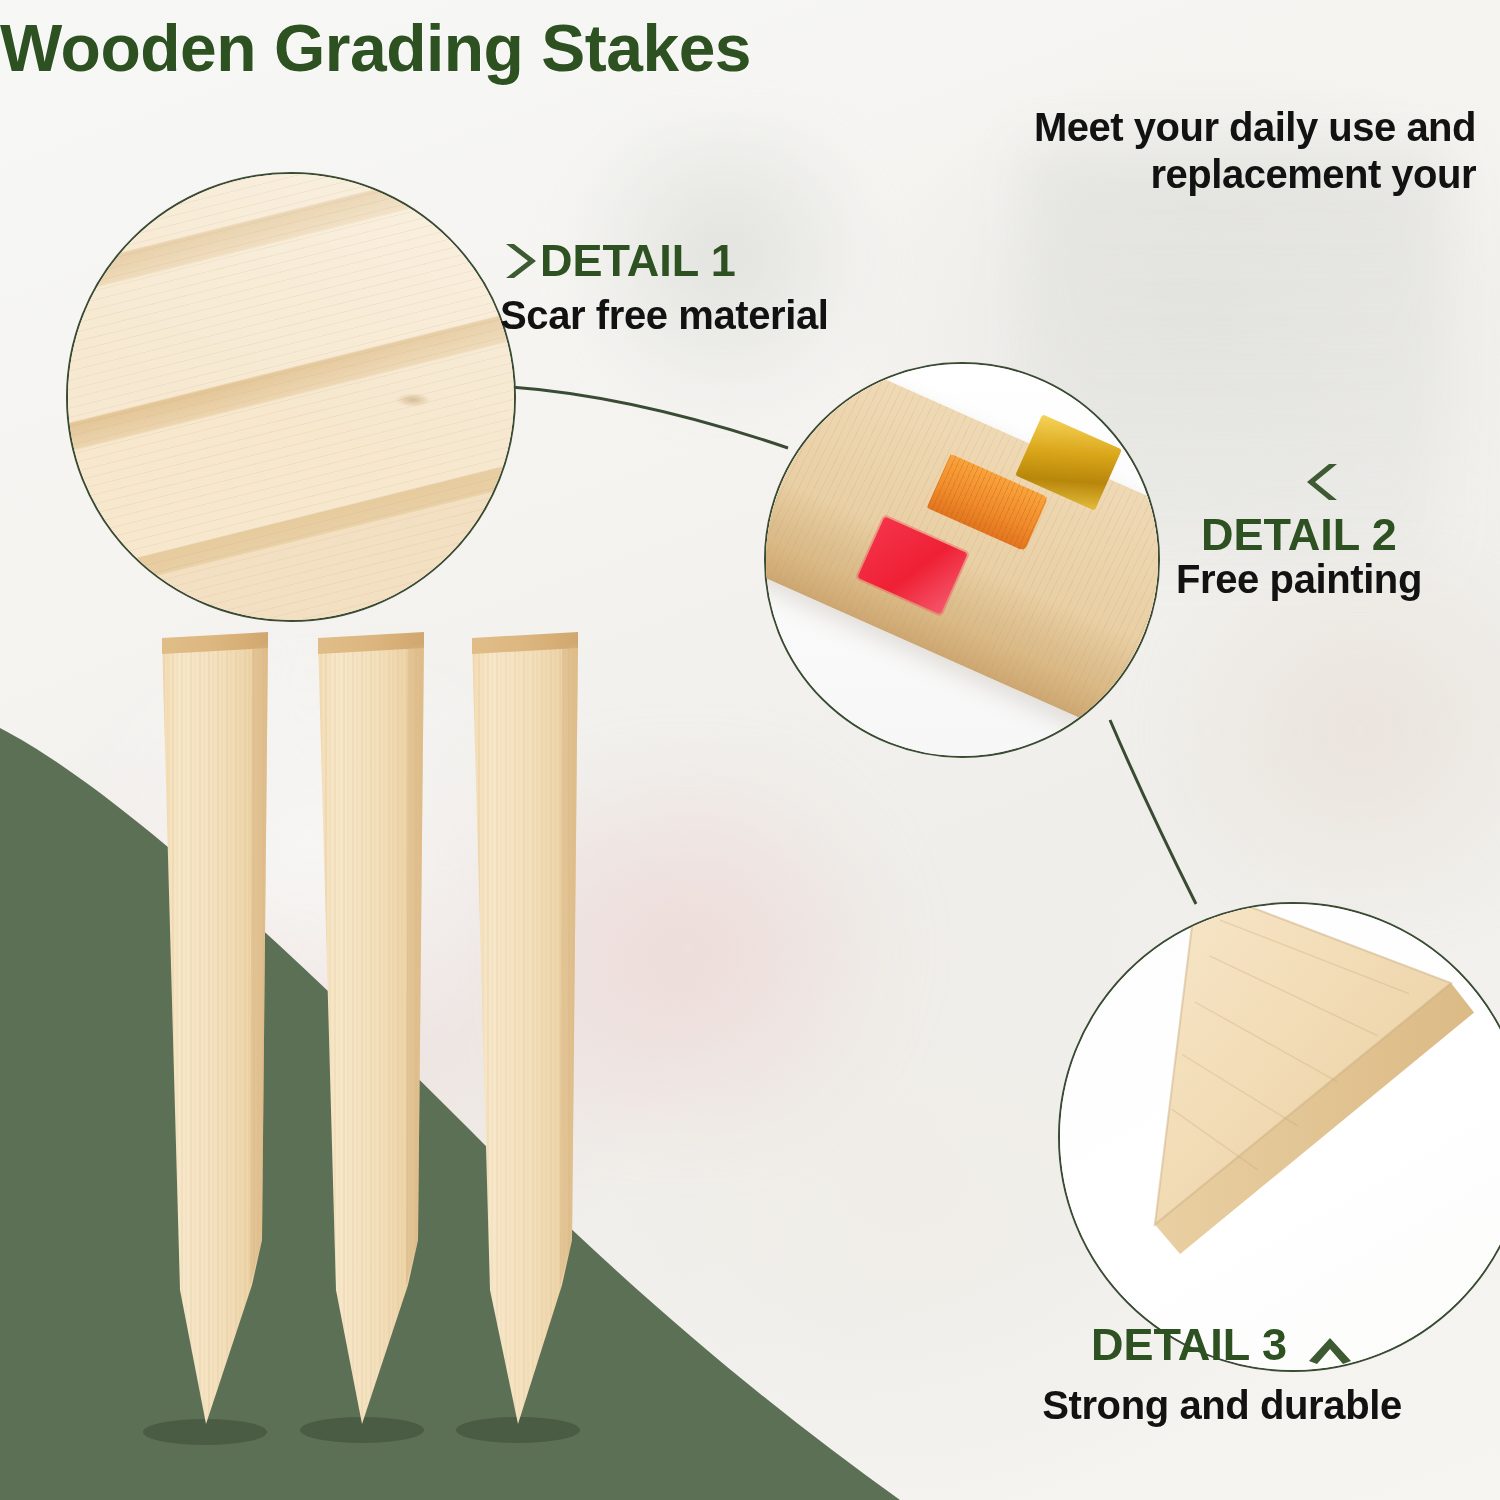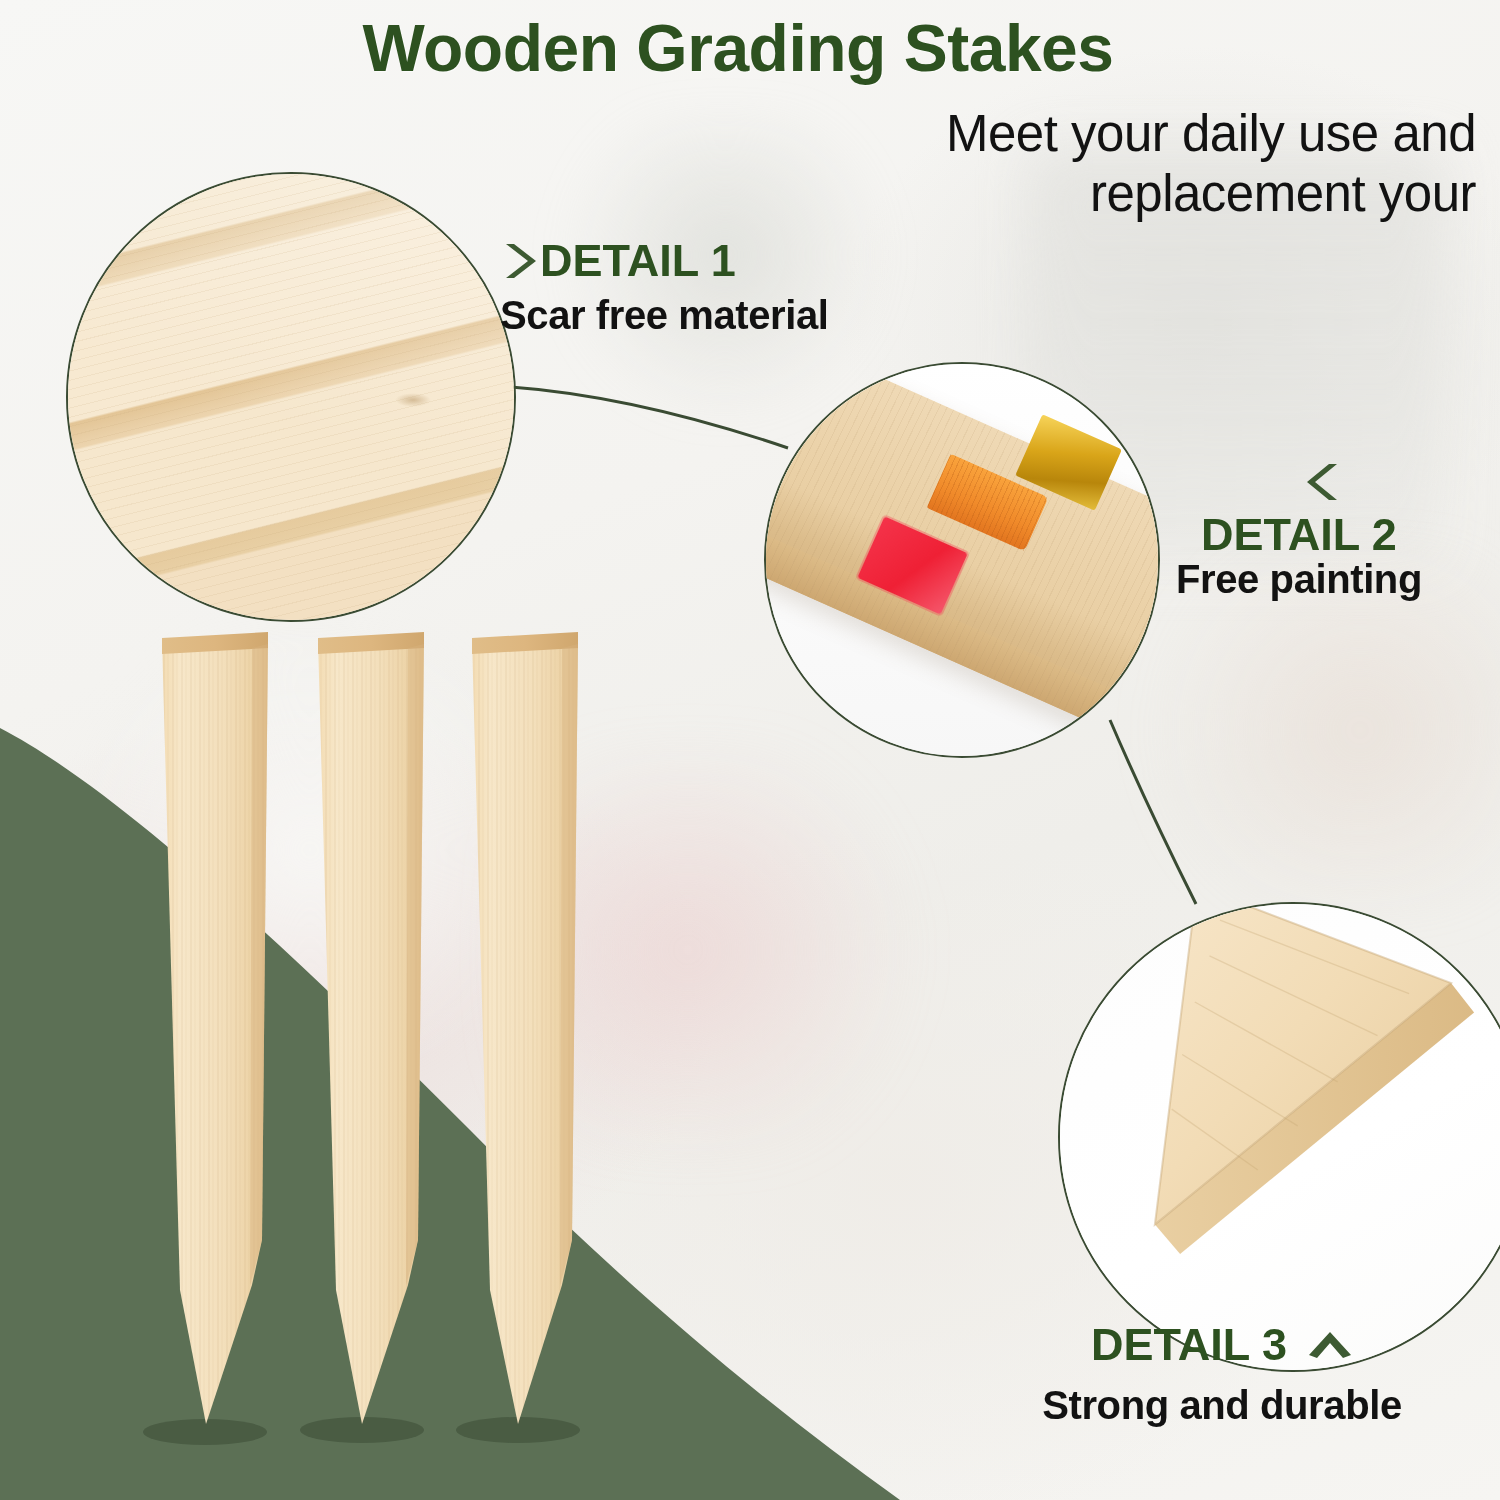--- a/index.html
+++ b/index.html
@@ -52,30 +52,30 @@
     background:radial-gradient(circle at 50% 50%, rgba(248,248,246,.9), rgba(248,248,246,0) 72%);
     filter:blur(24px);
   }
 
   
   .green-swoosh{position:absolute;left:0;top:0;width:1500px;height:1500px;}
 
   
   .title{
     position:absolute;left:0;right:24px;top:14px;
-    text-align:center;
+    text-align:left;
     font-size:66px;font-weight:bold;letter-spacing:-.5px;
     color:#2d5120;
     line-height:1.05;
     text-shadow:1px 1px 0 rgba(255,255,255,.6);
   }
   .subtitle{
     position:absolute;right:24px;top:104px;width:640px;
     text-align:right;
-    font-size:51px;font-weight:normal;color:#121212;
+    font-size:40px;font-weight:bold;color:#121212;
     line-height:1.18;
     letter-spacing:-.5px;
   }
 
   
   .detail-head{
     font-size:45px;font-weight:bold;color:#2d5120;
     letter-spacing:0px;line-height:1;
     white-space:nowrap;
   }
@@ -88,21 +88,21 @@
   
   #d1{position:absolute;left:500px;top:238px;}
   #d1 .row{display:flex;align-items:center;gap:0;}
   #d1 .detail-sub{margin-top:10px;}
   
   #d2{position:absolute;left:1176px;top:460px;text-align:center;}
   #d2 .chev{margin-left:48px;margin-bottom:4px;}
   #d2 .detail-sub{}
   
   #d3{position:absolute;left:952px;top:1322px;text-align:center;width:540px;}
-  #d3 .row{display:flex;align-items:center;justify-content:center;gap:20px;}
+  #d3 .row{display:flex;align-items:flex-end;justify-content:center;gap:20px;}
   #d3 .detail-sub{margin-top:16px;}
 
   .chev{display:inline-block;}
 
   
   .connectors{position:absolute;left:0;top:0;width:1500px;height:1500px;pointer-events:none;}
 
   
   .circle{
     position:absolute;border-radius:50%;overflow:hidden;

